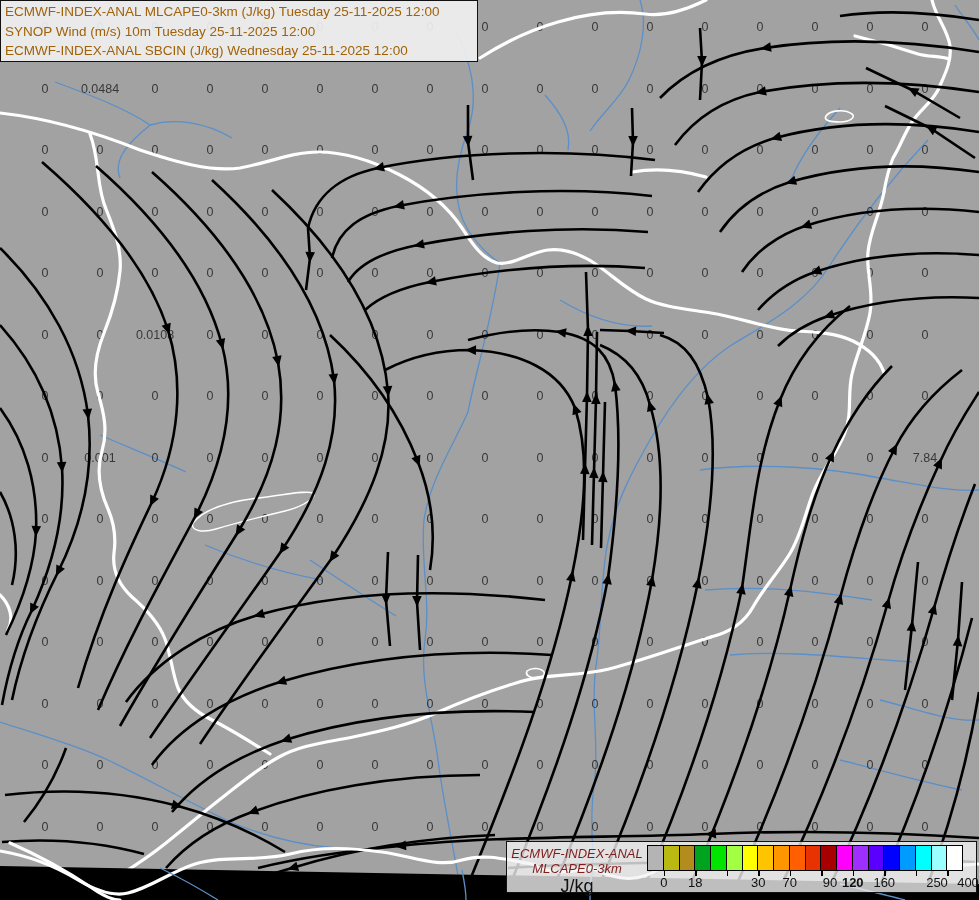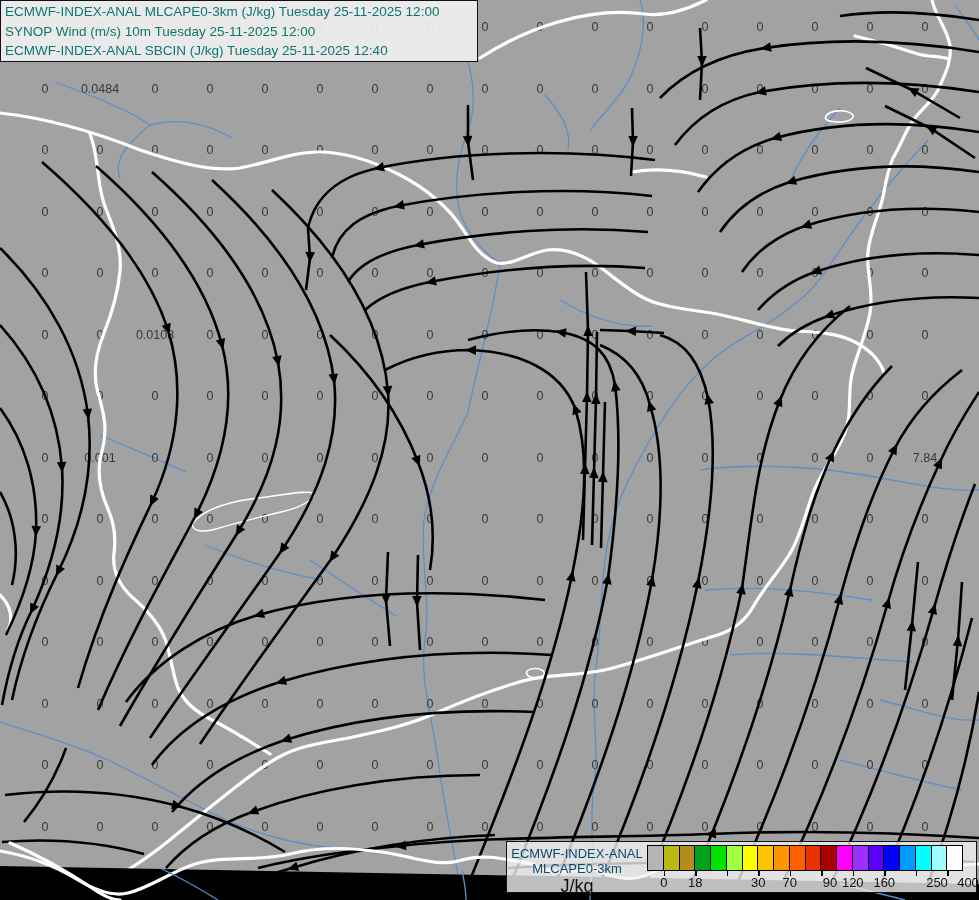--- a/index.html
+++ b/index.html
@@ -7,29 +7,29 @@
     position:relative;width:979px;height:900px;overflow:hidden;
     background:#a2a2a2;font-family:"Liberation Sans",sans-serif;
   }
   .stage svg{position:absolute;left:0;top:0;}
   .title-box{
     position:absolute;left:0;top:0;width:478px;height:62px;z-index:5;
     background:rgba(240,240,240,0.92);border:1px solid #111;
     box-sizing:border-box;padding:1px 4px;
   }
   .title-box .tline{
-    font-size:13.5px;line-height:19.5px;color:#0f766e;white-space:nowrap;
+    font-size:13.5px;line-height:19.5px;color:#a16207;white-space:nowrap;
   }
   .legend{
     position:absolute;left:506px;top:841px;width:471px;height:52px;z-index:5;
     background:rgba(243,243,243,0.78);border:1px solid #111;box-sizing:border-box;
   }
   .legend-name{
     position:absolute;left:4px;top:4px;width:132px;text-align:center;
-    font-size:13px;line-height:15px;color:#0c4a6e;
+    font-size:13px;line-height:15px;color:#7f1d1d;font-style:italic;
   }
   .legend-units{
     position:absolute;left:4px;top:34px;width:132px;text-align:center;
     font-size:18px;color:#111;
   }
   .colorbar{
     position:absolute;left:141px;top:3px;height:26px;display:flex;
   }
   .swatch{
     width:14.75px;height:24px;border:1px solid #000;margin-left:-1px;
@@ -408,21 +408,21 @@
       <path d="M 462,870 C 464,880 466,890 466,900"></path>
       <path d="M 592,868 C 591,880 590,890 590,900"></path>
       <path d="M 160,868 C 185,880 205,892 218,900"></path>
       <path d="M 840,884 C 865,890 890,896 905,900"></path>
     </g>
   </svg>
 
   <div class="title-box">
     <div class="tline">ECMWF-INDEX-ANAL MLCAPE0-3km (J/kg) Tuesday 25-11-2025 12:00</div>
     <div class="tline">SYNOP Wind (m/s) 10m Tuesday 25-11-2025 12:00</div>
-    <div class="tline">ECMWF-INDEX-ANAL SBCIN (J/kg) Tuesday 25-11-2025 12:40</div>
+    <div class="tline">ECMWF-INDEX-ANAL SBCIN (J/kg) Wednesday 25-11-2025 12:00</div>
   </div>
 
   <div class="legend">
     <div class="legend-name">
       <div>ECMWF-INDEX-ANAL</div>
       <div>MLCAPE0-3km</div>
     </div>
     <div class="legend-units">J/kg</div>
     <div class="colorbar" id="colorbar">
         <div class="swatch" style="background: rgb(180, 180, 180);"></div>
@@ -453,21 +453,21 @@
         <div class="ticklabel" style="left: 188.25px;">18</div>
         <div class="tickmark" style="left: 219.75px;"></div>
         <div class="ticklabel" style="left: 219.75px; margin-top: 30px;">30</div>
         <div class="tickmark" style="left: 251.25px;"></div>
         <div class="ticklabel" style="left: 251.25px;">30</div>
         <div class="tickmark" style="left: 282.75px;"></div>
         <div class="ticklabel" style="left: 282.75px;">70</div>
         <div class="tickmark" style="left: 314.25px;"></div>
         <div class="ticklabel" style="left: 323px;">90</div>
         <div class="tickmark" style="left: 345.75px;"></div>
-        <div class="ticklabel" style="left: 345.75px;">120</div>
+        <div class="ticklabel" style="left: 345.75px; font-weight: bold;">120</div>
         <div class="tickmark" style="left: 377.25px;"></div>
         <div class="ticklabel" style="left: 377.25px;">160</div>
         <div class="tickmark" style="left: 408.75px;"></div>
         <div class="ticklabel" style="left: 430px;">250</div>
         <div class="tickmark" style="left: 440.25px;"></div>
         <div class="ticklabel" style="left: 461px;">400</div>
       </div>
   </div>
 
 </div>

